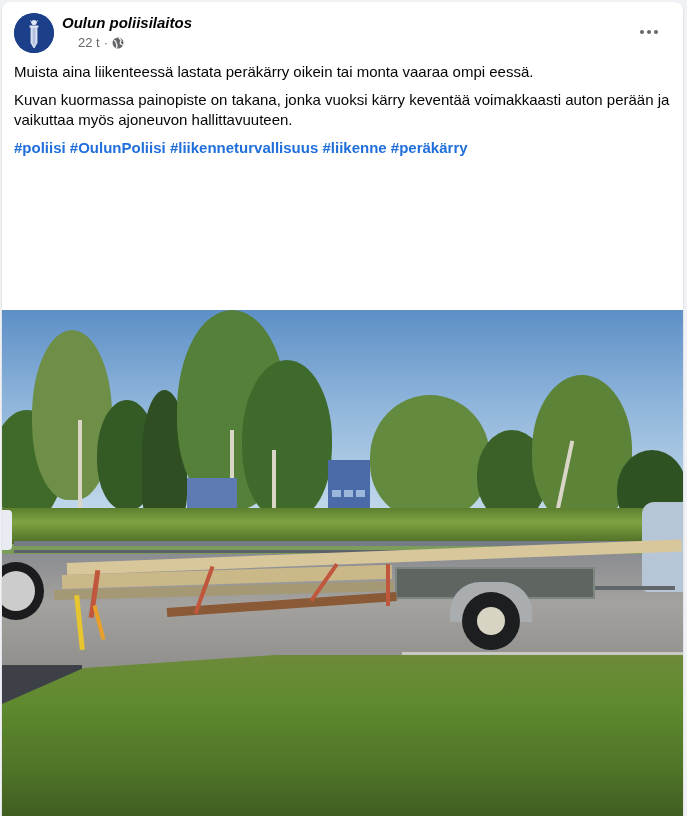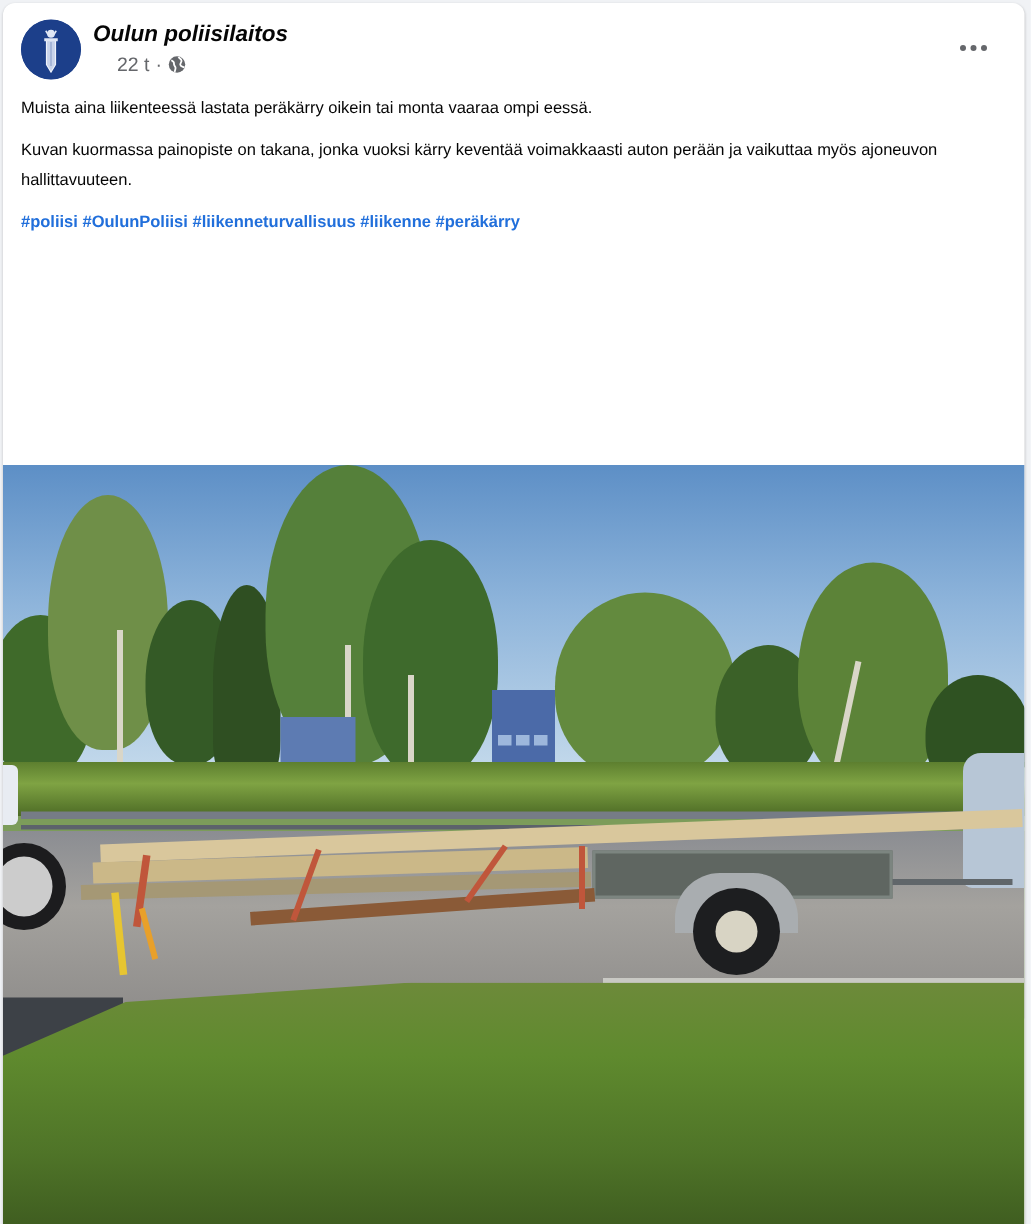--- a/index.html
+++ b/index.html
@@ -27,21 +27,21 @@
   .meta .dot { margin: 0 1px; }
   .globe { width: 12px; height: 12px; display: inline-block; }
   .more-btn {
     position: absolute; right: 16px; top: 18px; width: 36px; height: 24px;
     display: flex; align-items: center; justify-content: center; cursor: pointer;
   }
   .more-btn span { width: 4px; height: 4px; border-radius: 50%; background: #65676b; margin: 0 1.5px; }
 
   .body-text {
     position: absolute; left: 12px; top: 60px; width: 660px;
-    font-size: 11px; line-height: 20px; color: #050505;
+    font-size: 15px; line-height: 20px; color: #050505;
   }
   .body-text p { margin-bottom: 8px; }
   .link { color: #216fdb; cursor: pointer; }
   .hashtags { color: #216fdb; font-weight: bold; }
   .hashtags a { color: #216fdb; text-decoration: none; cursor: pointer; }
 
   .photo {
     position: absolute; left: 0; top: 308px; width: 681px; height: 508px;
     overflow: hidden; cursor: pointer;
     background: linear-gradient(#6f9fcf 0%, #a9c8e6 30%, #c9dcec 42%, #7c9c5a 44%);

